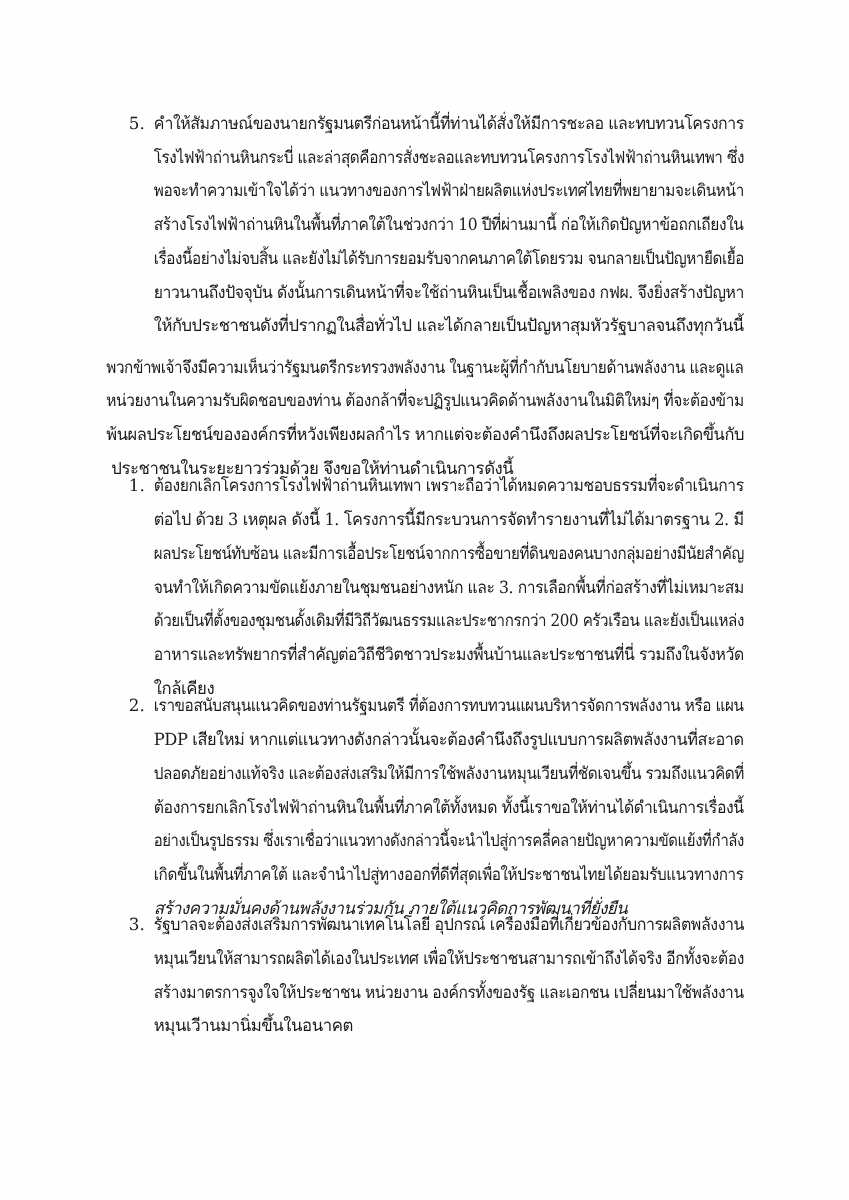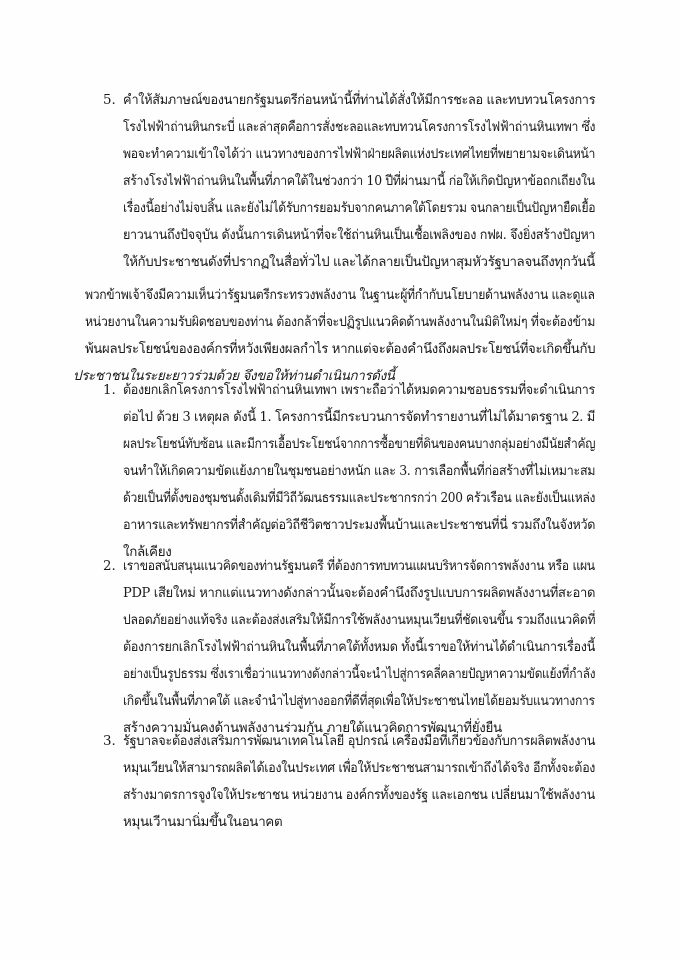--- a/index.html
+++ b/index.html
@@ -50,21 +50,21 @@
     <span class="line" style="left: 123px; top: 171px; transform: scaleX(0.925);">สร้างโรงไฟฟ้าถ่านหินในพื้นที่ภาคใต้ในช่วงกว่า 10 ปีที่ผ่านมานี้ ก่อให้เกิดปัญหาข้อถกเถียงใน</span>
     <span class="line" style="left: 123px; top: 198px; transform: scaleX(0.907);">เรื่องนี้อย่างไม่จบสิ้น และยังไม่ได้รับการยอมรับจากคนภาคใต้โดยรวม จนกลายเป็นปัญหายืดเยื้อ</span>
     <span class="line" style="left: 123px; top: 225px; transform: scaleX(0.943);">ยาวนานถึงปัจจุบัน ดังนั้นการเดินหน้าที่จะใช้ถ่านหินเป็นเชื้อเพลิงของ กฟผ.  จึงยิ่งสร้างปัญหา</span>
     <span class="line" style="left: 123px; top: 252px; transform: scaleX(0.991);">ให้กับประชาชนดังที่ปรากฏในสื่อทั่วไป  และได้กลายเป็นปัญหาสุมหัวรัฐบาลจนถึงทุกวันนี้</span>
   </div>
 
   <div>
     <span class="line" style="left: 85px; top: 285px; transform: scaleX(0.911);">พวกข้าพเจ้าจึงมีความเห็นว่ารัฐมนตรีกระทรวงพลังงาน ในฐานะผู้ที่กำกับนโยบายด้านพลังงาน และดูแล</span>
     <span class="line" style="left: 85px; top: 312px; transform: scaleX(0.924);">หน่วยงานในความรับผิดชอบของท่าน  ต้องกล้าที่จะปฏิรูปแนวคิดด้านพลังงานในมิติใหม่ๆ  ที่จะต้องข้าม</span>
     <span class="line" style="left: 85px; top: 339px; transform: scaleX(0.985);">พ้นผลประโยชน์ขององค์กรที่หวังเพียงผลกำไร หากแต่จะต้องคำนึงถึงผลประโยชน์ที่จะเกิดขึ้นกับ</span>
-    <span class="line" style="left:73px; top:366px;font-style:italic;">ประชาชนในระยะยาวร่วมด้วย  จึงขอให้ท่านดำเนินการดังนี้</span>
+    <span class="line" style="left:89px; top:366px;">ประชาชนในระยะยาวร่วมด้วย  จึงขอให้ท่านดำเนินการดังนี้</span>
   </div>
 
   <div>
     <span class="num" style="left:103px; top:380px;">1.</span>
     <span class="line" style="left: 123px; top: 380px; transform: scaleX(0.936);">ต้องยกเลิกโครงการโรงไฟฟ้าถ่านหินเทพา เพราะถือว่าได้หมดความชอบธรรมที่จะดำเนินการ</span>
     <span class="line" style="left: 123px; top: 407px; transform: scaleX(0.968);">ต่อไป ด้วย 3 เหตุผล ดังนี้  1. โครงการนี้มีกระบวนการจัดทำรายงานที่ไม่ได้มาตรฐาน  2. มี</span>
     <span class="line" style="left: 123px; top: 434px; transform: scaleX(0.899);">ผลประโยชน์ทับซ้อน และมีการเอื้อประโยชน์จากการซื้อขายที่ดินของคนบางกลุ่มอย่างมีนัยสำคัญ</span>
     <span class="line" style="left: 123px; top: 461px; transform: scaleX(0.936);">จนทำให้เกิดความขัดแย้งภายในชุมชนอย่างหนัก  และ 3. การเลือกพื้นที่ก่อสร้างที่ไม่เหมาะสม</span>
     <span class="line" style="left: 123px; top: 488px; transform: scaleX(0.904);">ด้วยเป็นที่ตั้งของชุมชนดั้งเดิมที่มีวิถีวัฒนธรรมและประชากรกว่า  200  ครัวเรือน และยังเป็นแหล่ง</span>
     <span class="line" style="left: 123px; top: 515px; transform: scaleX(0.941);">อาหารและทรัพยากรที่สำคัญต่อวิถีชีวิตชาวประมงพื้นบ้านและประชาชนที่นี่ รวมถึงในจังหวัด</span>
@@ -72,21 +72,21 @@
   </div>
 
   <div>
     <span class="num" style="left:103px; top:556px;">2.</span>
     <span class="line" style="left: 123px; top: 556px; transform: scaleX(0.913);">เราขอสนับสนุนแนวคิดของท่านรัฐมนตรี ที่ต้องการทบทวนแผนบริหารจัดการพลังงาน หรือ แผน</span>
     <span class="line" style="left: 123px; top: 583px; transform: scaleX(0.975);">PDP เสียใหม่ หากแต่แนวทางดังกล่าวนั้นจะต้องคำนึงถึงรูปแบบการผลิตพลังงานที่สะอาด</span>
     <span class="line" style="left: 123px; top: 610px; transform: scaleX(0.915);">ปลอดภัยอย่างแท้จริง และต้องส่งเสริมให้มีการใช้พลังงานหมุนเวียนที่ชัดเจนขึ้น รวมถึงแนวคิดที่</span>
     <span class="line" style="left: 123px; top: 637px; transform: scaleX(0.943);">ต้องการยกเลิกโรงไฟฟ้าถ่านหินในพื้นที่ภาคใต้ทั้งหมด  ทั้งนี้เราขอให้ท่านได้ดำเนินการเรื่องนี้</span>
     <span class="line" style="left: 123px; top: 664px; transform: scaleX(0.888);">อย่างเป็นรูปธรรม ซึ่งเราเชื่อว่าแนวทางดังกล่าวนี้จะนำไปสู่การคลี่คลายปัญหาความขัดแย้งที่กำลัง</span>
     <span class="line" style="left: 123px; top: 691px; transform: scaleX(0.91);">เกิดขึ้นในพื้นที่ภาคใต้ และจำนำไปสู่ทางออกที่ดีที่สุดเพื่อให้ประชาชนไทยได้ยอมรับแนวทางการ</span>
-    <span class="line" style="left:123px; top:718px;">สร้างความมั่นคงด้านพลังงานร่วมกัน ภายใต้แนวคิดการพัฒนาที่ยั่งยืน</span>
+    <span class="line" style="left:123px; top:718px;font-style:italic;">สร้างความมั่นคงด้านพลังงานร่วมกัน ภายใต้แนวคิดการพัฒนาที่ยั่งยืน</span>
   </div>
 
   <div>
     <span class="num" style="left:103px; top:731px;">3.</span>
     <span class="line" style="left: 123px; top: 731px; transform: scaleX(0.952);">รัฐบาลจะต้องส่งเสริมการพัฒนาเทคโนโลยี  อุปกรณ์ เครื่องมือที่เกี่ยวข้องกับการผลิตพลังงาน</span>
     <span class="line" style="left: 123px; top: 758px; transform: scaleX(0.931);">หมุนเวียนให้สามารถผลิตได้เองในประเทศ เพื่อให้ประชาชนสามารถเข้าถึงได้จริง อีกทั้งจะต้อง</span>
     <span class="line" style="left: 123px; top: 785px; transform: scaleX(0.929);">สร้างมาตรการจูงใจให้ประชาชน หน่วยงาน องค์กรทั้งของรัฐ และเอกชน เปลี่ยนมาใช้พลังงาน</span>
     <span class="line" style="left:123px; top:812px;">หมุนเวีานมานิ่มขึ้นในอนาคต</span>
   </div>
 

